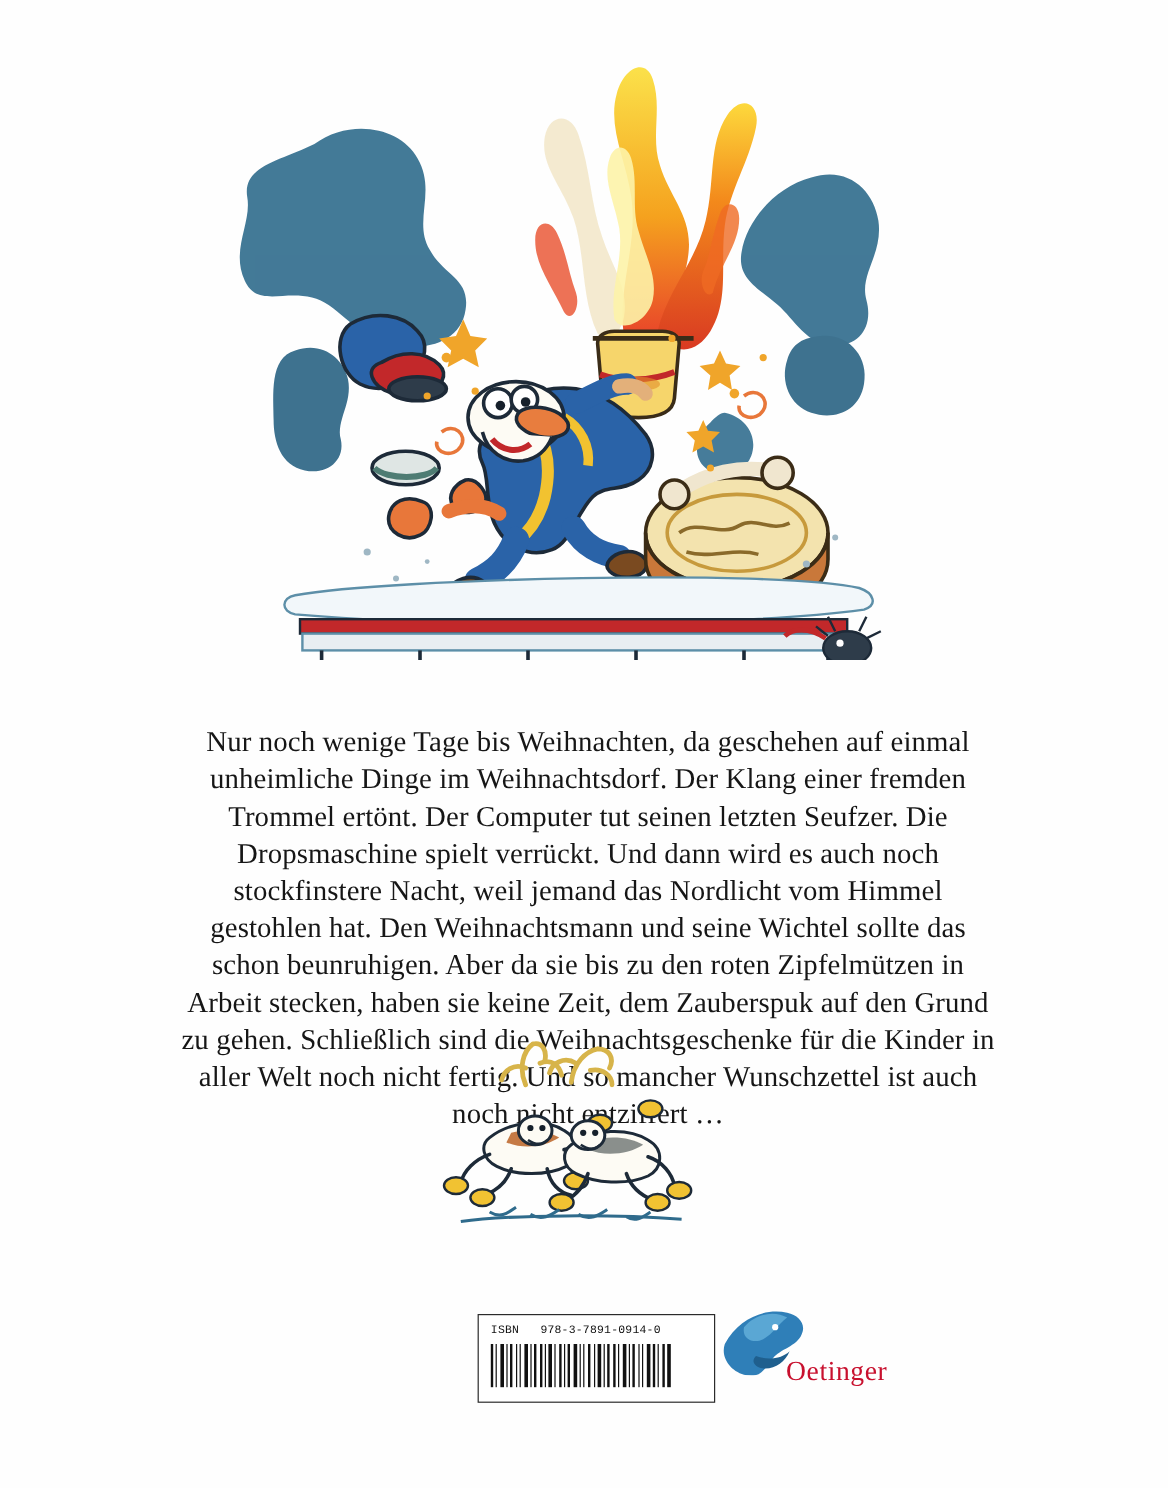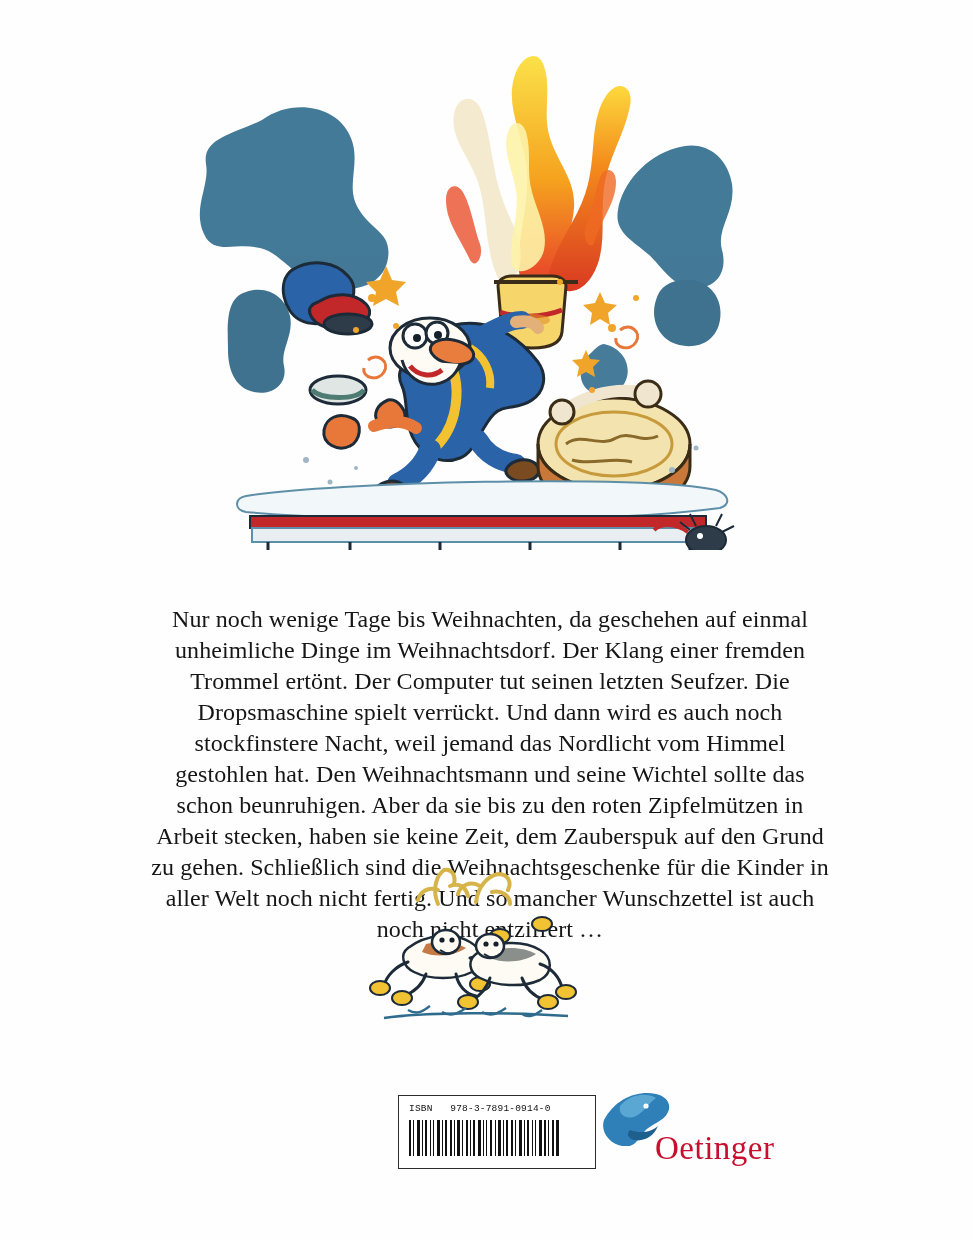--- a/index.html
+++ b/index.html
@@ -107,21 +107,21 @@
     left: 0;
     top: 0;
     width: 72px;
     height: 56px;
   }
   .logo-word {
     position: absolute;
     left: 55px;
     top: 40px;
     font-family: "Liberation Serif", serif;
-    font-size: 33px;
+    font-size: 23px;
     color: #c8102e;
     letter-spacing: 0.5px;
   }
 </style>
 </head>
 <body>
 
 <div class="page">
 
   <div class="illustration">

